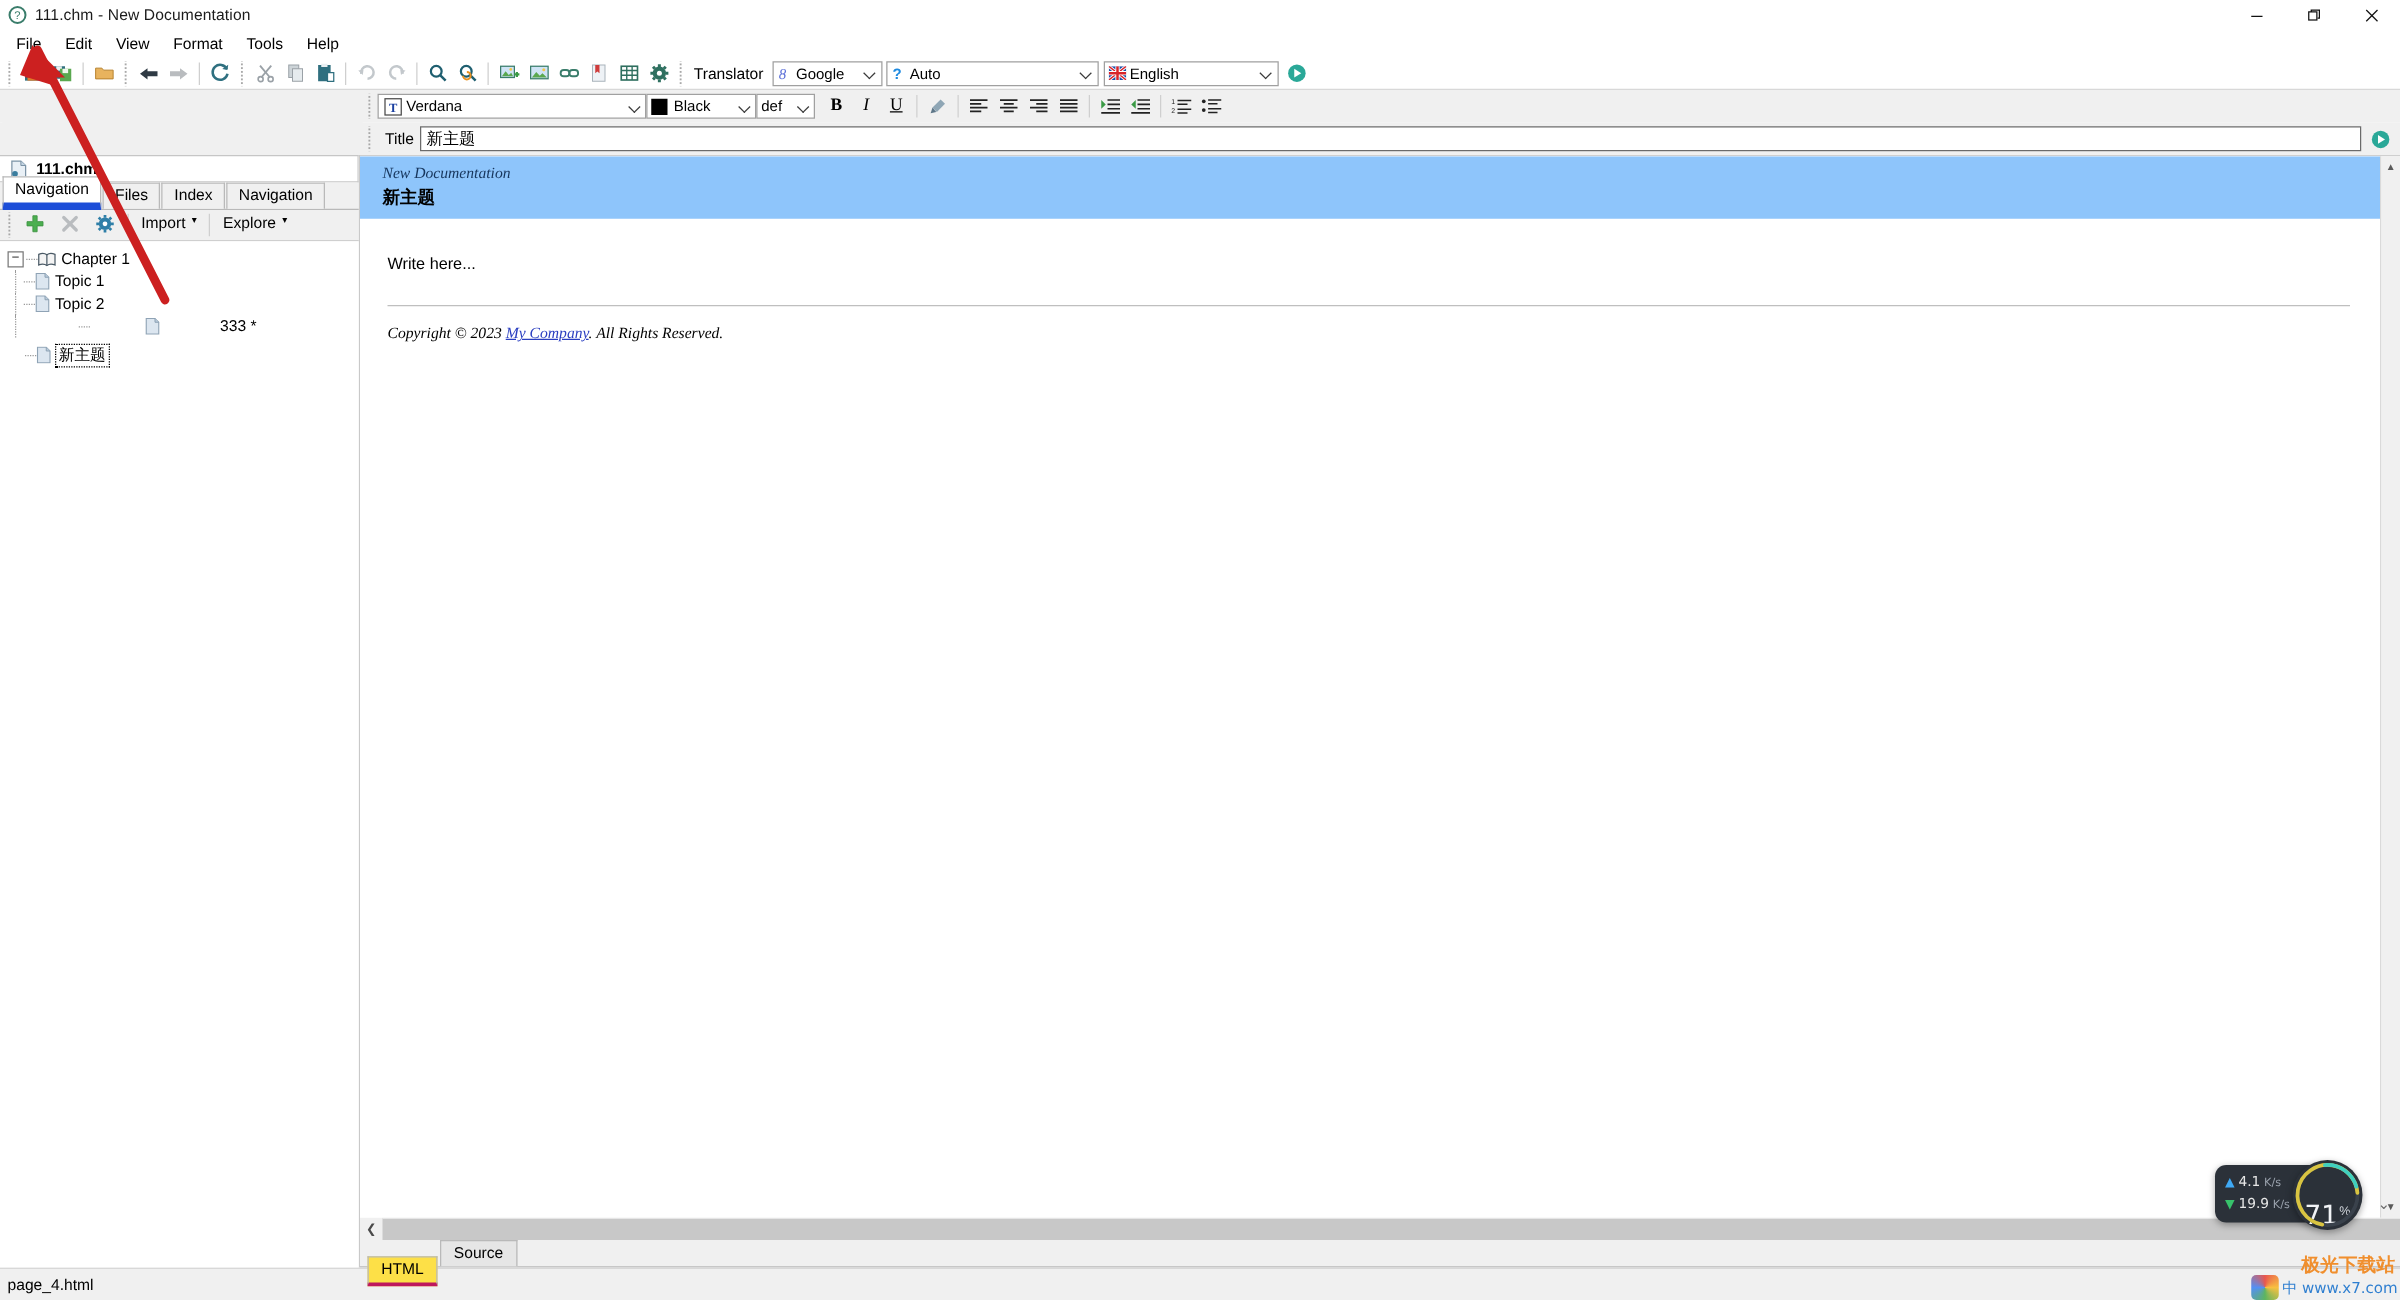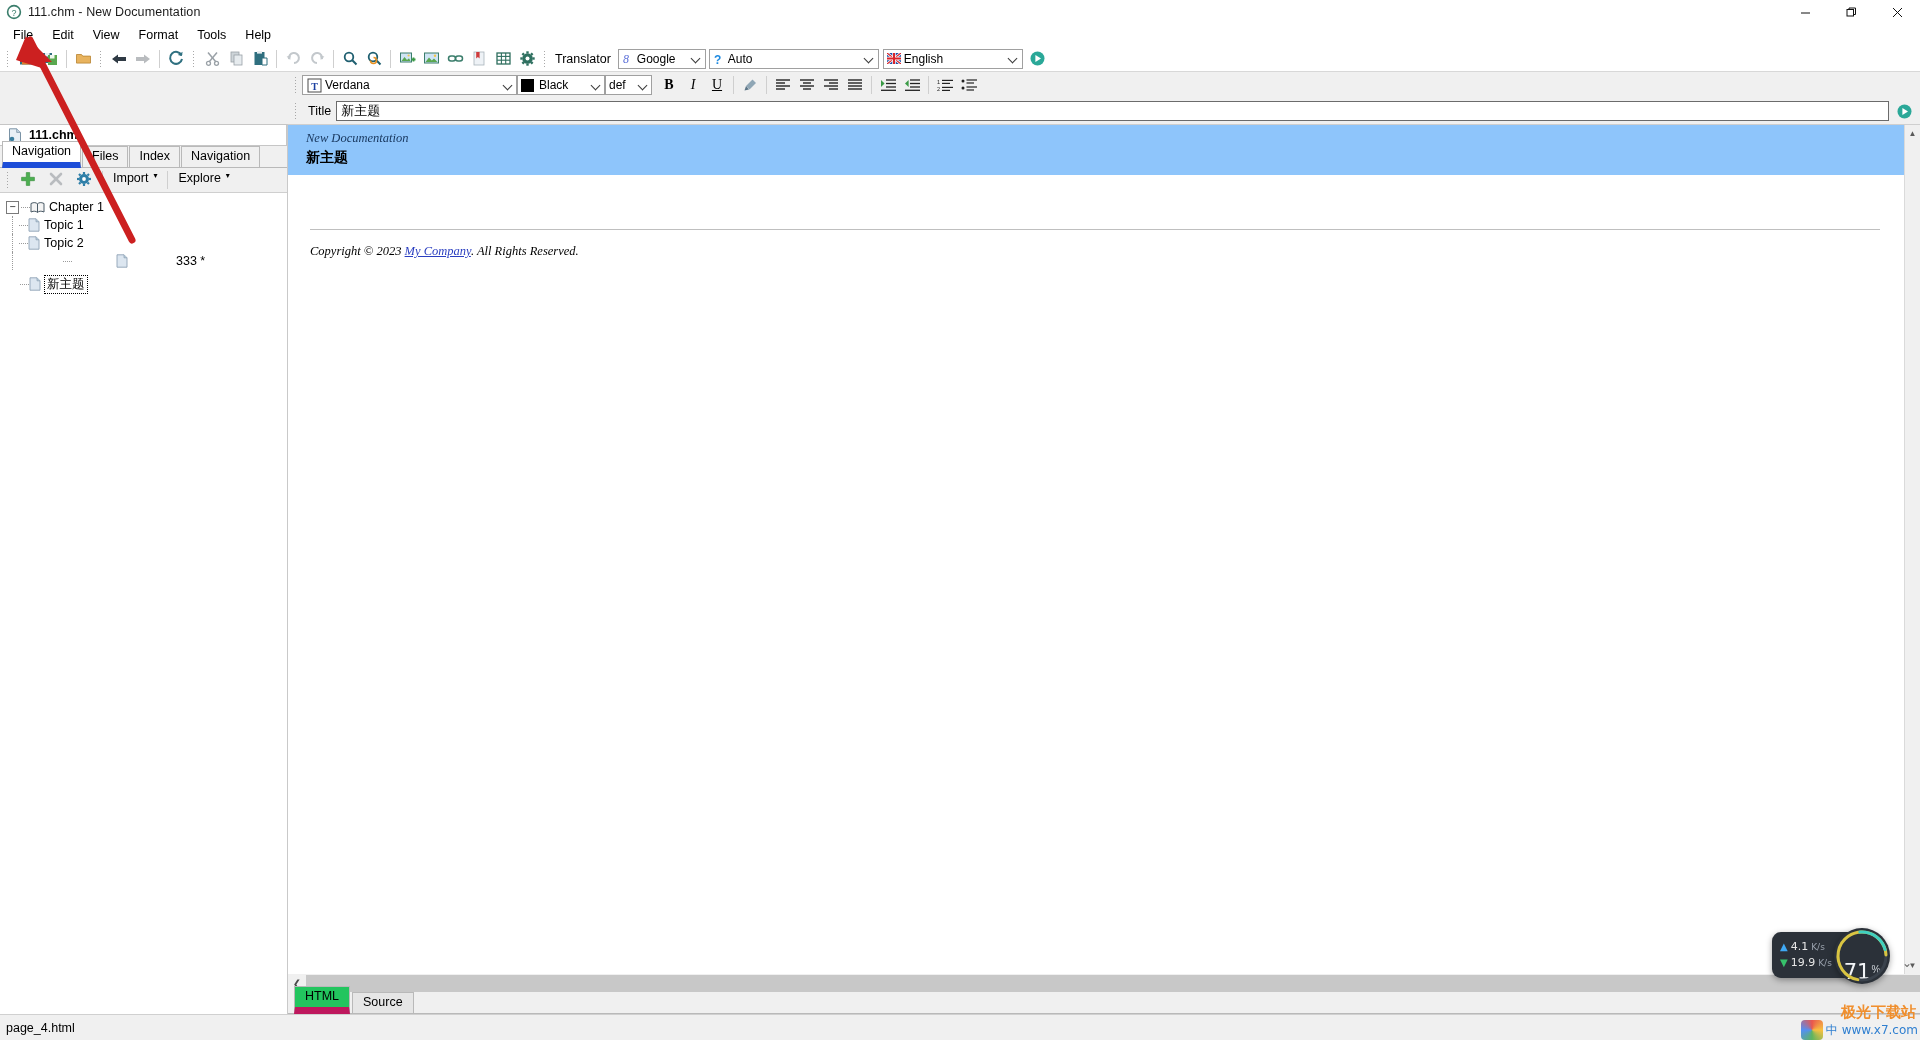--- a/index.html
+++ b/index.html
@@ -254,21 +254,21 @@
     height: 22px; display: flex; align-items: flex-end;
     background: #f0f0f0; padding-left: 6px;
     border-bottom: 1px solid #b9b9b9;
   }
   .btab {
     font-size: 12.5px; color: #000;
     padding: 2px 10px 3px 10px;
     border: 1px solid #b9b9b9; border-bottom: none;
     background: #e6e6e6; margin-right: 2px; line-height: 15px;
   }
-  .btab.active { background: #22c55e; position:relative; top:1px; border-bottom:7px solid #be185d;}
+  .btab.active { background: #fde047; position:relative; top:16px; border-bottom:3px solid #be185d;}
 
   
   .statusbar {
     height: 26px; min-height: 26px;
     display: flex; align-items: center;
     background: #f0f0f0;
     border-top: 1px solid #d0d0d0;
     padding-left: 6px;
     font-size: 12.5px; color: #000;
   }
@@ -842,20 +842,21 @@
     </div>
 
     <div class="rightpanel">
       <div class="editor-area">
         <div class="editor-doc">
           <div class="doc-banner">
             <div class="b1">New Documentation</div>
             <div class="b2">新主题</div>
           </div>
           <div class="doc-body">
+            <div class="doc-write">Write here...</div>
             <hr class="doc-hr">
             <div class="doc-copy">
               <span>Copyright © 2023 </span><a href="#">My Company</a><span>. All Rights Reserved.</span>
             </div>
           </div>
         </div>
         <div class="vscroll">
           <div class="vs-arrow">▲</div>
           <div class="vs-track"></div>
           <div class="vs-arrow">▼</div>

